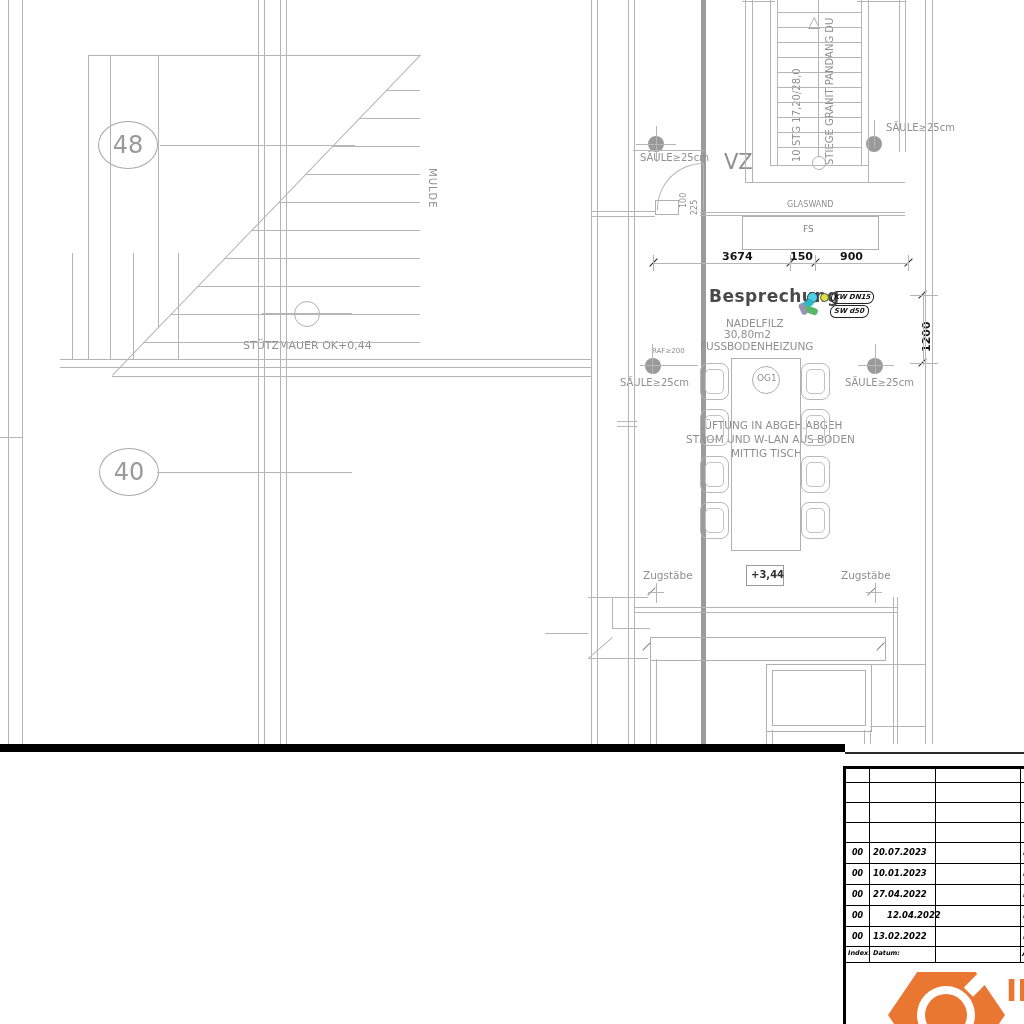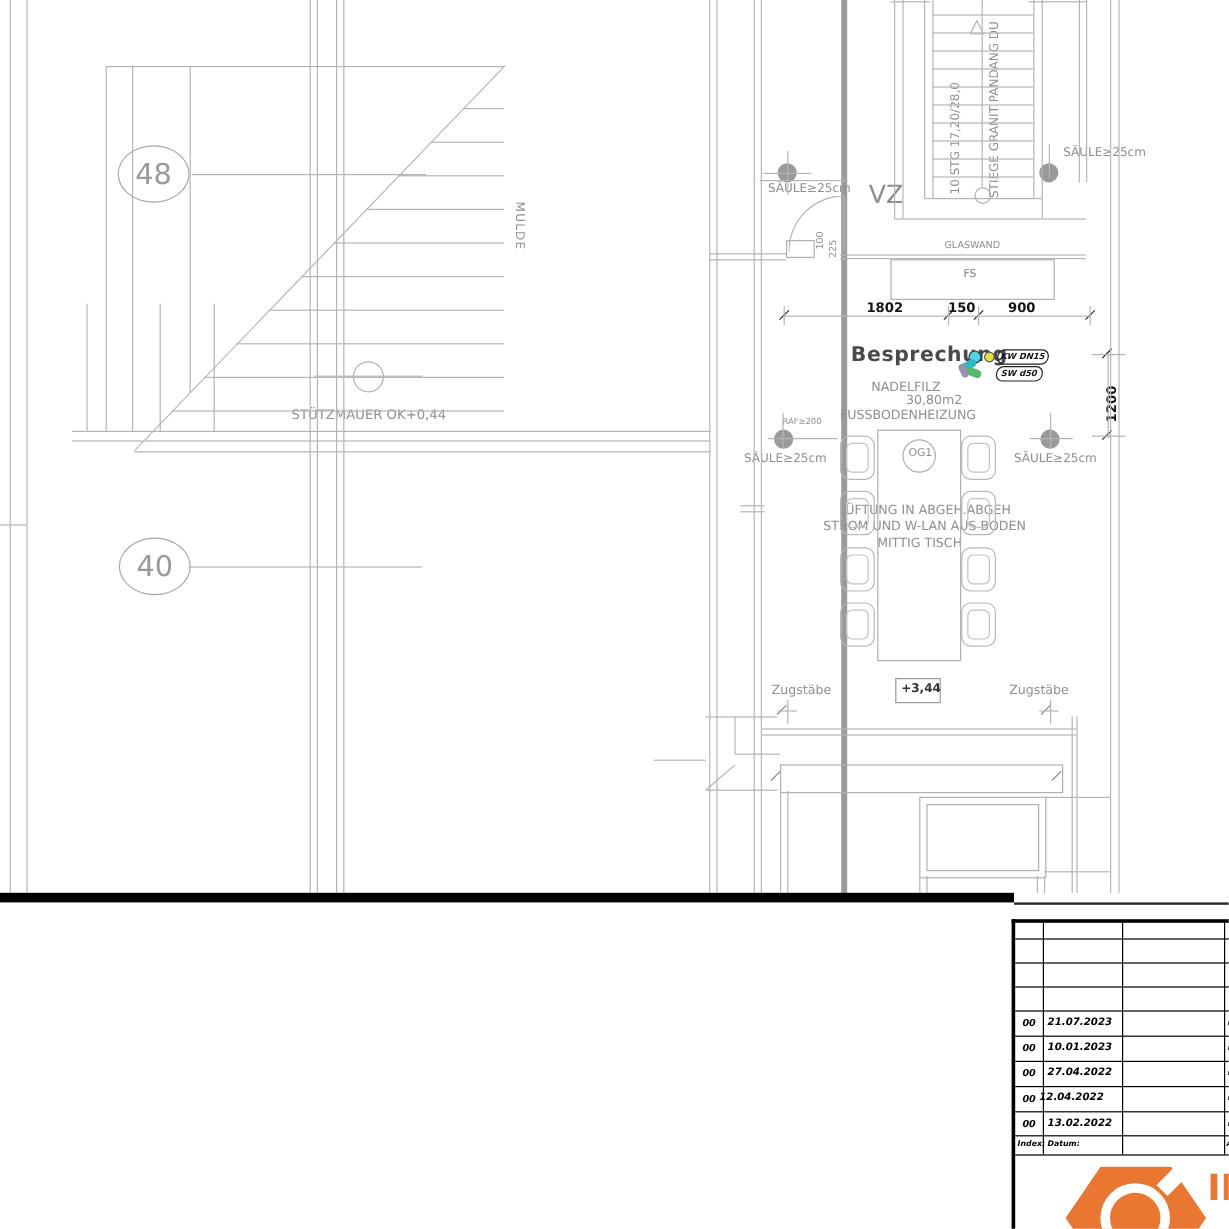--- a/index.html
+++ b/index.html
@@ -58,42 +58,42 @@
     <div class="txt" style="left:787px;top:200px;font-size:8px;">GLASWAND</div>
     <div class="txt" style="left:803px;top:224px;font-size:9px;color:#7d7d7d;">FS</div>
     <div class="txt" style="left:640px;top:152px;font-size:10px;">SÄULE≥25cm</div>
     <div class="txt" style="left:886px;top:122px;font-size:10px;">SÄULE≥25cm</div>
     <div class="txt" style="left:620px;top:377px;font-size:10px;">SÄULE≥25cm</div>
     <div class="txt" style="left:845px;top:377px;font-size:10px;">SÄULE≥25cm</div>
     <div class="txt" style="left:652px;top:347px;font-size:7px;">RAF≥200</div>
     <div class="txt rot-up" style="left:679px;top:208px;font-size:8px;">100</div>
     <div class="txt rot-up" style="left:690px;top:215px;font-size:8px;">225</div>
 
-    <div class="txt blk" style="left:722px;top:250px;font-size:11px;">1802</div>
+    <div class="txt blk" style="left:722px;top:250px;font-size:11px;">3674</div>
     <div class="txt blk" style="left:790px;top:250px;font-size:11px;">150</div>
     <div class="txt blk" style="left:840px;top:250px;font-size:11px;">900</div>
     <div class="txt blk rot-up" style="left:920px;top:352px;font-size:11px;">1200</div>
 
     <div class="txt" style="left:709px;top:286px;font-size:17px;font-weight:bold;color:#4a4a4a;letter-spacing:.5px;">Besprechung</div>
     <div style="position:absolute;left:807px;top:292px;width:9px;height:9px;border-radius:50%;background:#4fd2e8;border:1px solid #333;"></div>
     <div style="position:absolute;left:820px;top:293px;width:7px;height:7px;border-radius:50%;background:#dfe33e;border:1px solid #555;"></div>
     <div style="position:absolute;left:797px;top:299px;">
       <span style="position:absolute;left:3px;top:2px;width:14px;height:7px;background:#2fb8c8;border-radius:4px;transform:rotate(-30deg);display:block;"></span>
       <span style="position:absolute;left:8px;top:8px;width:13px;height:7px;background:#58b868;border-radius:4px;transform:rotate(20deg);display:block;"></span>
       <span style="position:absolute;left:0px;top:7px;width:12px;height:6px;background:#9a93b0;border-radius:4px;transform:rotate(65deg);display:block;"></span>
     </div>
     <div style="position:absolute;left:831px;top:291px;width:41px;height:11px;border:1px solid #222;border-radius:6px;font-size:7px;font-style:italic;font-weight:bold;color:#111;text-align:center;line-height:11px;transform:skewX(-6deg);">
       <span>KW DN15</span>
     </div>
     <div style="position:absolute;left:830px;top:305px;width:37px;height:11px;border:1px solid #222;border-radius:6px;font-size:7px;font-style:italic;font-weight:bold;color:#111;text-align:center;line-height:11px;transform:skewX(-6deg);">
       <span>SW d50</span>
     </div>
 
     <div class="txt" style="left:726px;top:317px;font-size:10.5px;">NADELFILZ</div>
-    <div class="txt" style="left:755px;top:328px;font-size:10.5px;">30,80m2</div>
+    <div class="txt" style="left:724px;top:328px;font-size:10.5px;">30,80m2</div>
     <div class="txt" style="left:700px;top:340px;font-size:10.5px;">FUSSBODENHEIZUNG</div>
 
     <div class="circ" style="left:752px;top:366px;width:26px;height:26px;"></div>
     <div class="txt" style="left:757px;top:373px;font-size:9px;">OG1</div>
 
     <div class="txt" style="left:699px;top:419px;font-size:10.5px;">LÜFTUNG IN ABGEH.ABGEH</div>
     <div class="txt" style="left:686px;top:433px;font-size:10.5px;">STROM UND W-LAN AUS BODEN</div>
     <div class="txt" style="left:731px;top:447px;font-size:10.5px;">MITTIG TISCH</div>
 
     <div class="rect" style="left:746px;top:565px;width:36px;height:19px;border-color:#999;"></div>
@@ -272,30 +272,30 @@
         <div class="tb-hl" style="top: 73px;"></div>
         <div class="tb-hl" style="top: 94px;"></div>
         <div class="tb-hl" style="top: 115px;"></div>
         <div class="tb-hl" style="top: 136px;"></div>
         <div class="tb-hl" style="top: 157px;"></div>
         <div class="tb-hl" style="top: 177px;"></div>
         <div class="tb-vl" style="left: 23px; top: 0px; height: 193px;"></div>
         <div class="tb-vl" style="left: 89px; top: 0px; height: 193px;"></div>
         <div class="tb-vl" style="left: 174px; top: 0px; height: 193px;"></div>
         <div class="rev-cell" style="left: 6px; top: 79px; font-size: 8px;">00</div>
-        <div class="rev-cell" style="left: 27px; top: 78px; font-size: 8.5px;">21.07.2023</div>
+        <div class="rev-cell" style="left: 27px; top: 78px; font-size: 8.5px;">20.07.2023</div>
         <div class="rev-cell" style="left: 177px; top: 80px; font-size: 6px;">neuer Architektenplan</div>
         <div class="rev-cell" style="left: 6px; top: 100px; font-size: 8px;">00</div>
         <div class="rev-cell" style="left: 27px; top: 99px; font-size: 8.5px;">10.01.2023</div>
         <div class="rev-cell" style="left: 177px; top: 101px; font-size: 6px;">neuer Grundriss</div>
         <div class="rev-cell" style="left: 6px; top: 121px; font-size: 8px;">00</div>
         <div class="rev-cell" style="left: 27px; top: 120px; font-size: 8.5px;">27.04.2022</div>
         <div class="rev-cell" style="left: 177px; top: 122px; font-size: 6px;">neue Aufteilung der Büros</div>
         <div class="rev-cell" style="left: 6px; top: 142px; font-size: 8px;">00</div>
-        <div class="rev-cell" style="left: 20px; top: 141px; font-size: 8.5px;">12.04.2022</div>
+        <div class="rev-cell" style="left: 41px; top: 141px; font-size: 8.5px;">12.04.2022</div>
         <div class="rev-cell" style="left: 177px; top: 143px; font-size: 6px;">neuer Architektenplan</div>
         <div class="rev-cell" style="left: 6px; top: 163px; font-size: 8px;">00</div>
         <div class="rev-cell" style="left: 27px; top: 162px; font-size: 8.5px;">13.02.2022</div>
         <div class="rev-cell" style="left: 177px; top: 164px; font-size: 6px;">neue Aufstellung</div>
       </div>
     <div class="lab" style="left:2px;top:180px;font-size:6.5px;">Index:</div>
     <div class="lab" style="left:27px;top:180px;font-size:6.5px;">Datum:</div>
     <div class="lab" style="left:176px;top:181px;font-size:6px;">Art der Änderung:</div>
 
     <div class="hex" style="left:42px;top:203px;"></div>

